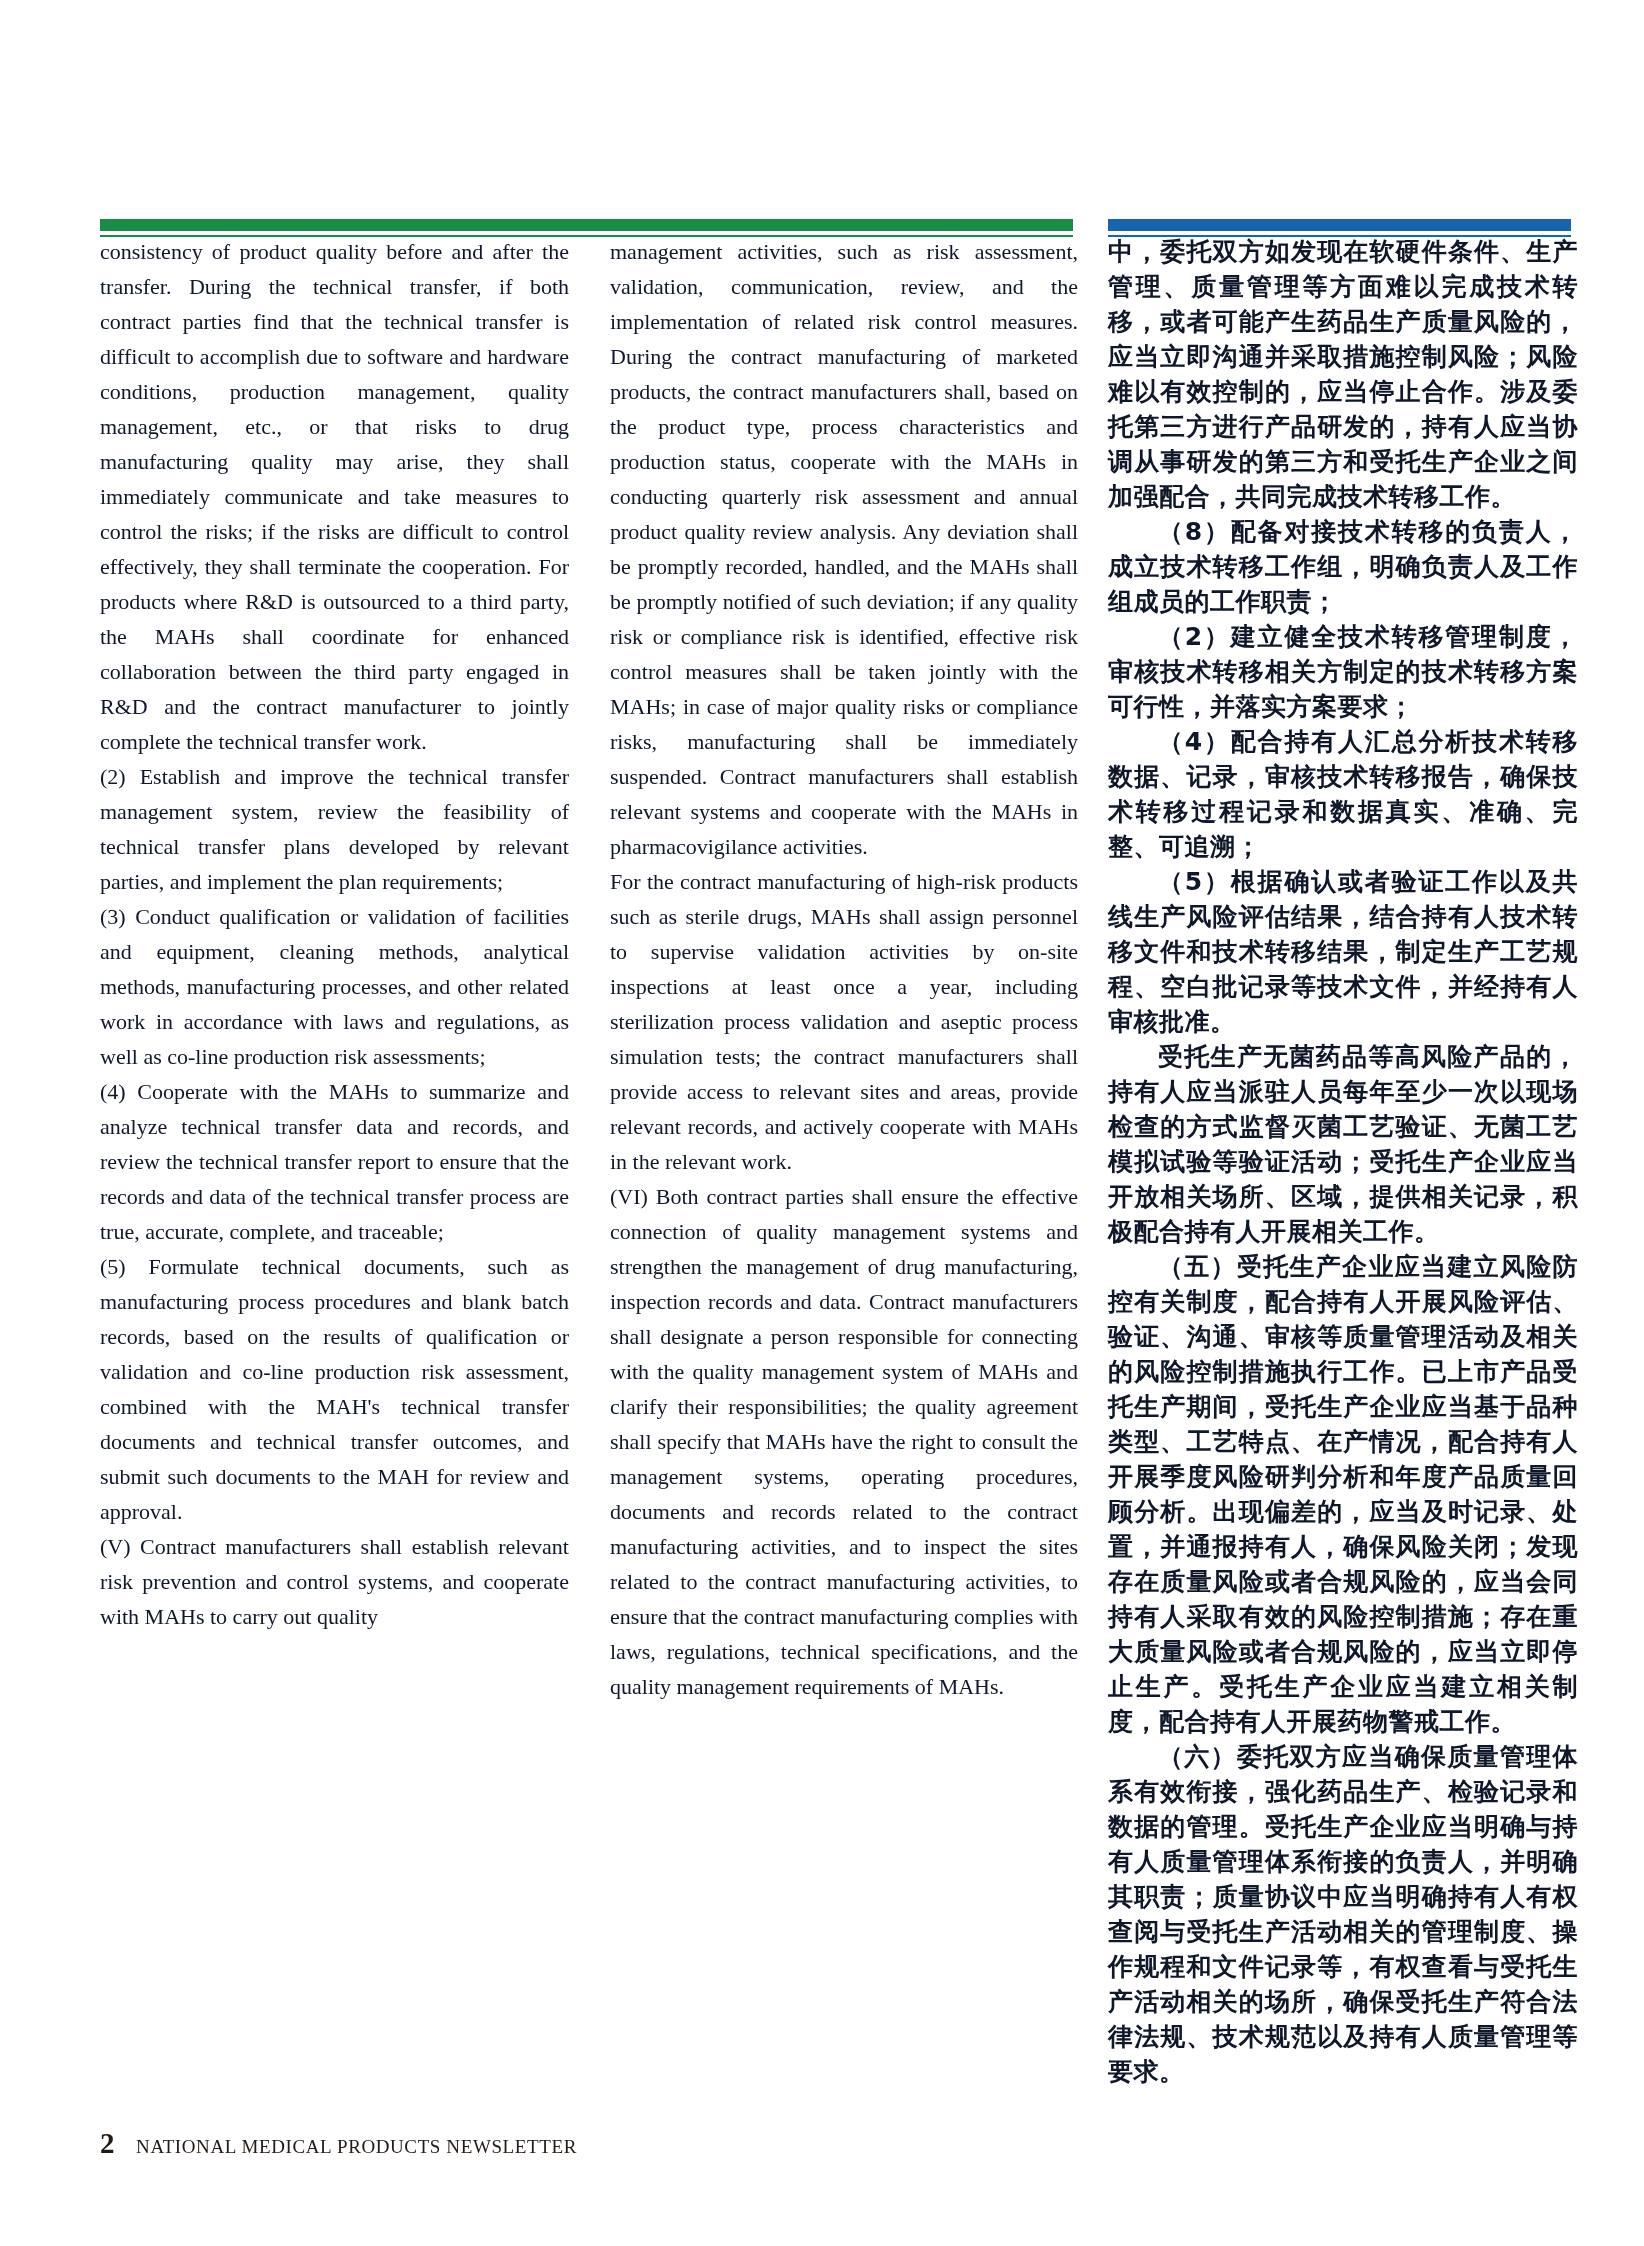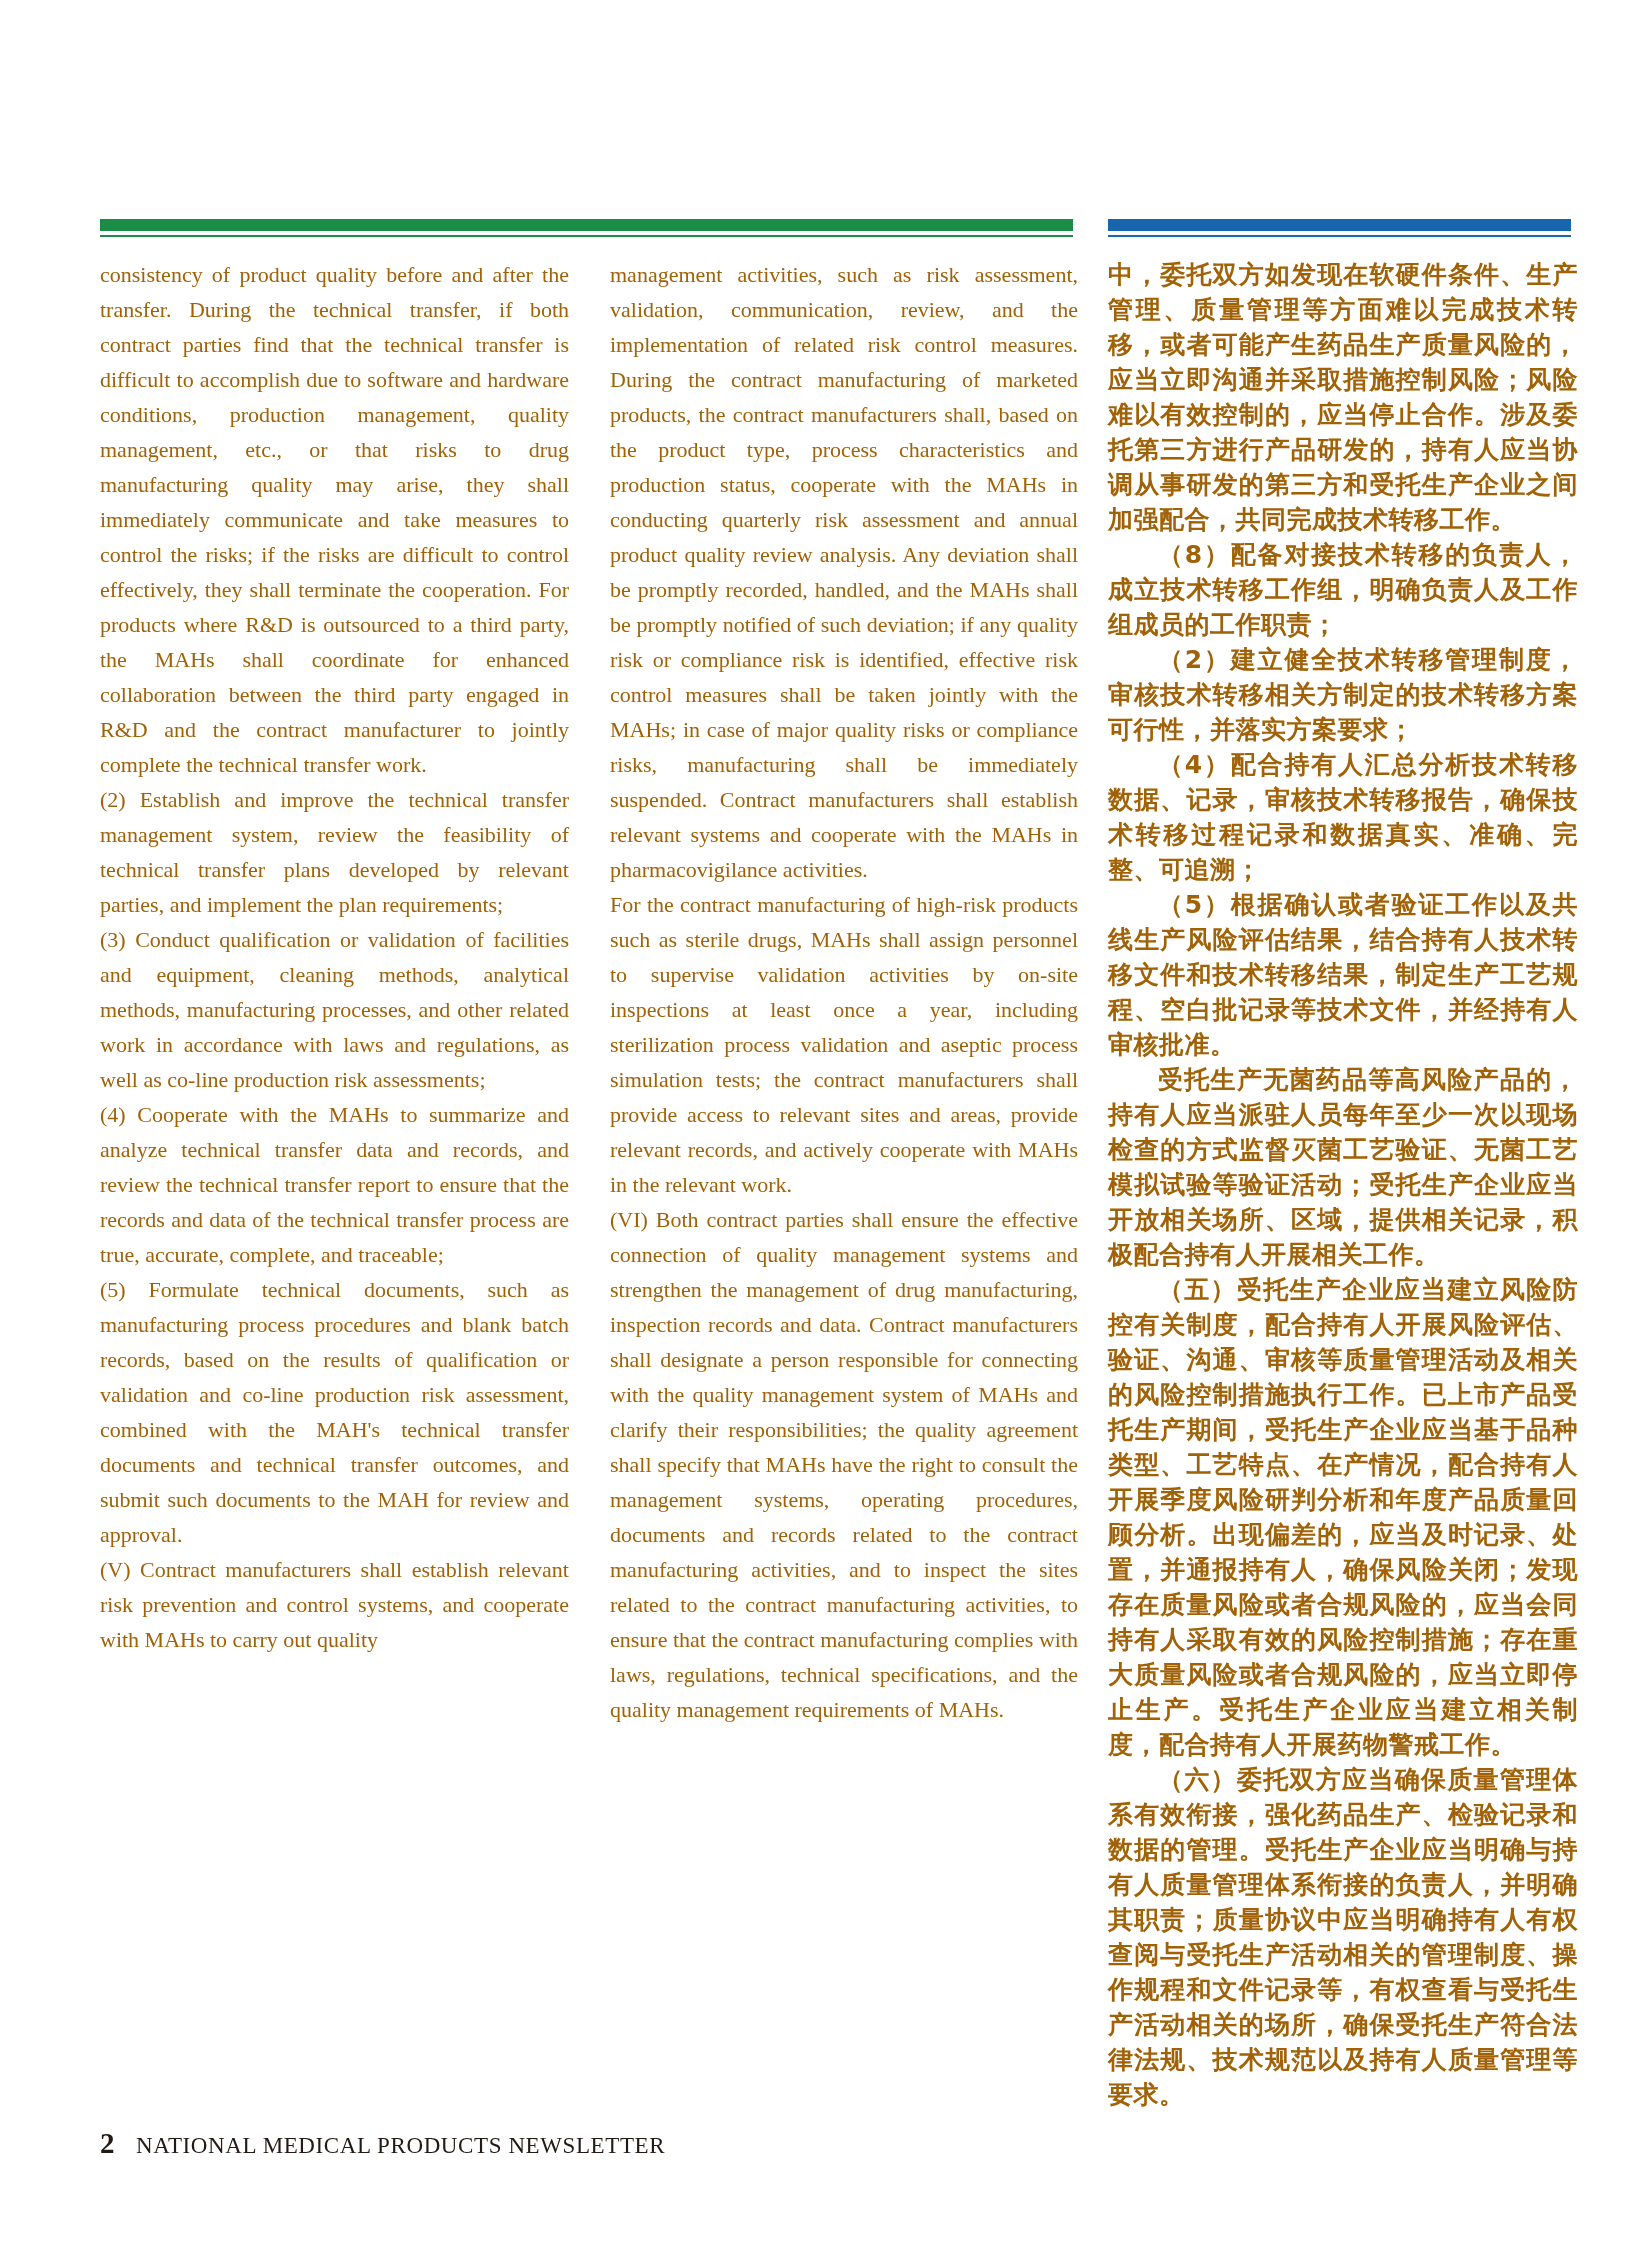--- a/index.html
+++ b/index.html
@@ -33,23 +33,23 @@
     top: 15.7px;
     height: 2px;
     background: var(--c);
   }
   .bar-green { left: 100px; width: 973px; --c: #1a8c46; }
   .bar-blue  { left: 1108px; width: 463px; --c: #1765ad; }
 
   
   .col {
     position: absolute;
-    top: 257px;
+    top: 234px;
     text-align: justify;
-    color: #a16207;
+    color: #0f172a;
   }
   .col p { margin: 0; padding: 0; }
   .col-left   { left: 100px;  width: 469px; }
   .col-middle { left: 610px;  width: 468px; }
   .col-right  { left: 1108px; width: 470px; }
 
   .en {
     font-family: "Liberation Serif", serif;
     font-size: 22px;
     line-height: 35px;
@@ -74,21 +74,21 @@
     color: #231a15;
     white-space: nowrap;
   }
   .page-num {
     font-family: "Liberation Serif", serif;
     font-weight: 700;
     font-size: 29px;
   }
   .footer-title {
     font-family: "Liberation Serif", serif;
-    font-size: 23px;
+    font-size: 19px;
     letter-spacing: 0.6px;
   }
 </style>
 </head>
 <body>
 
 <div class="page">
 
   <div class="bar bar-green"></div>
   <div class="bar bar-blue"></div>

